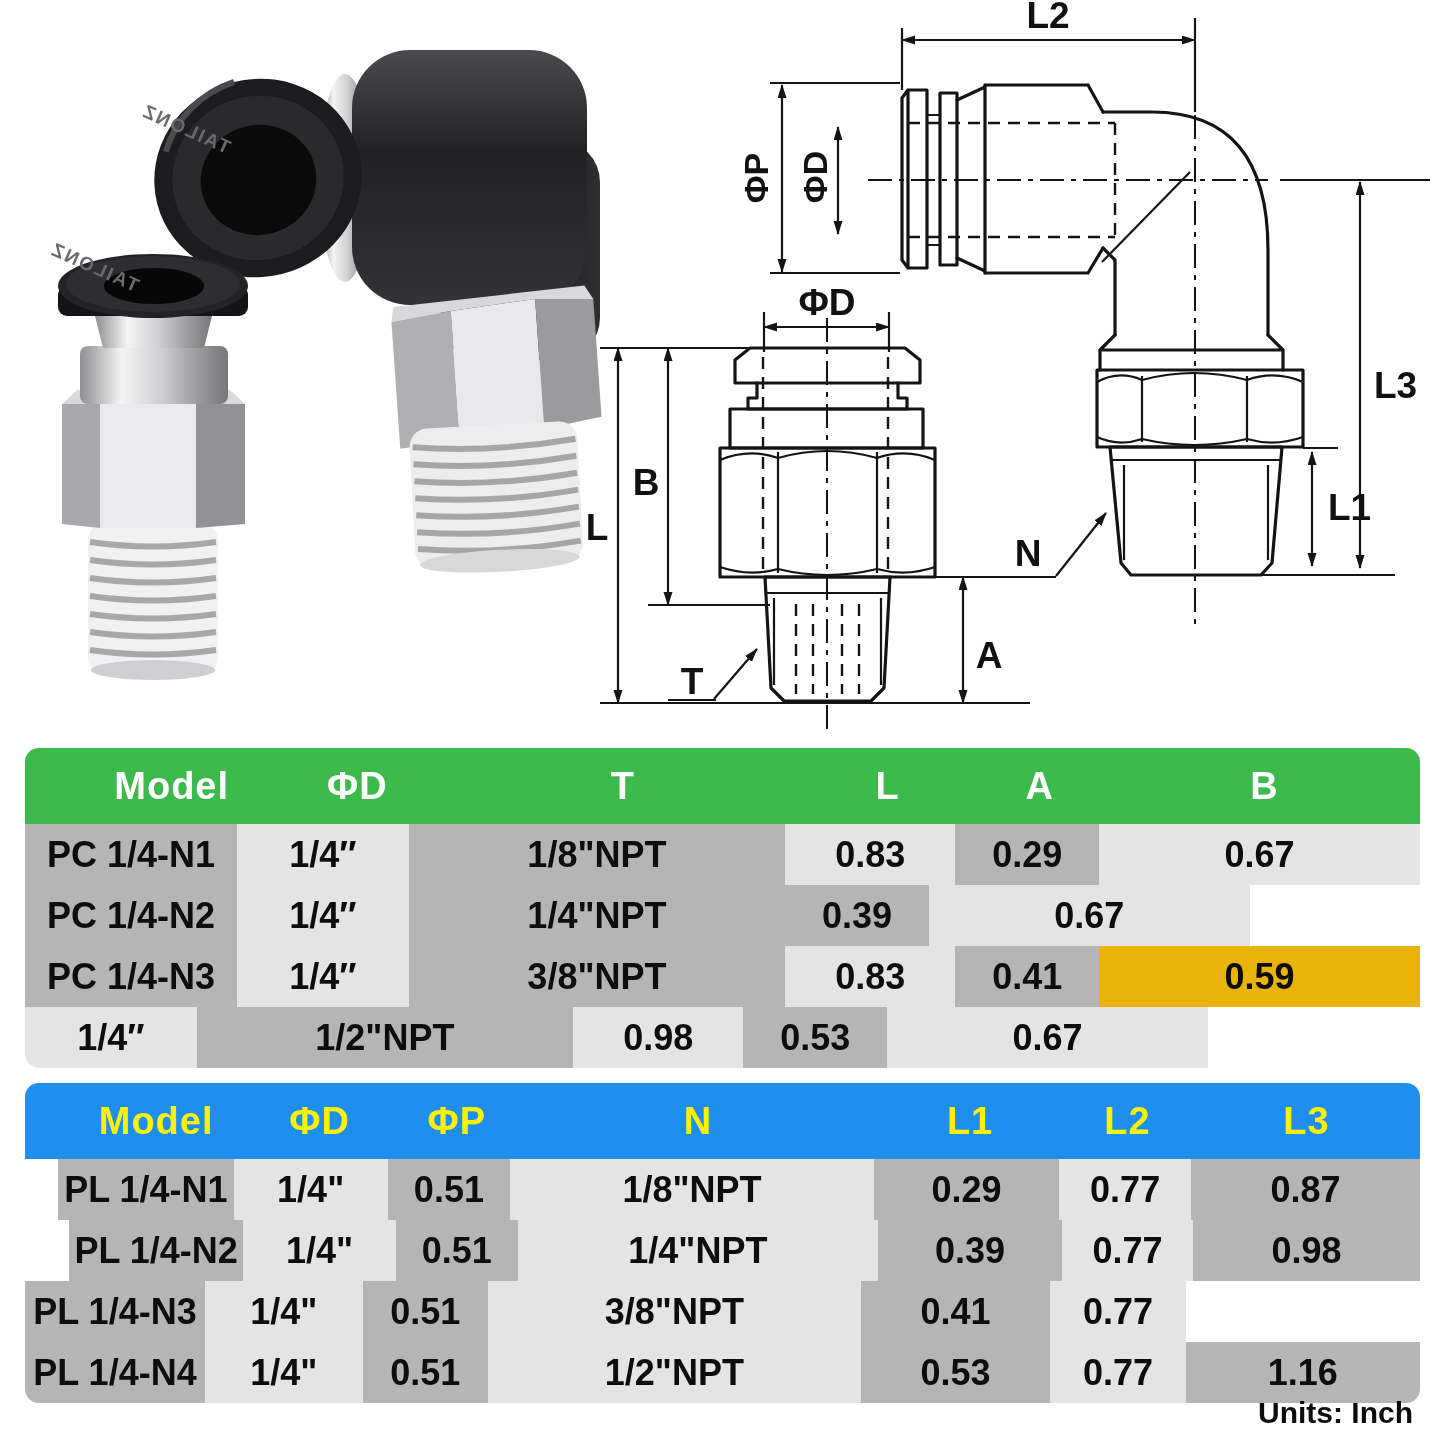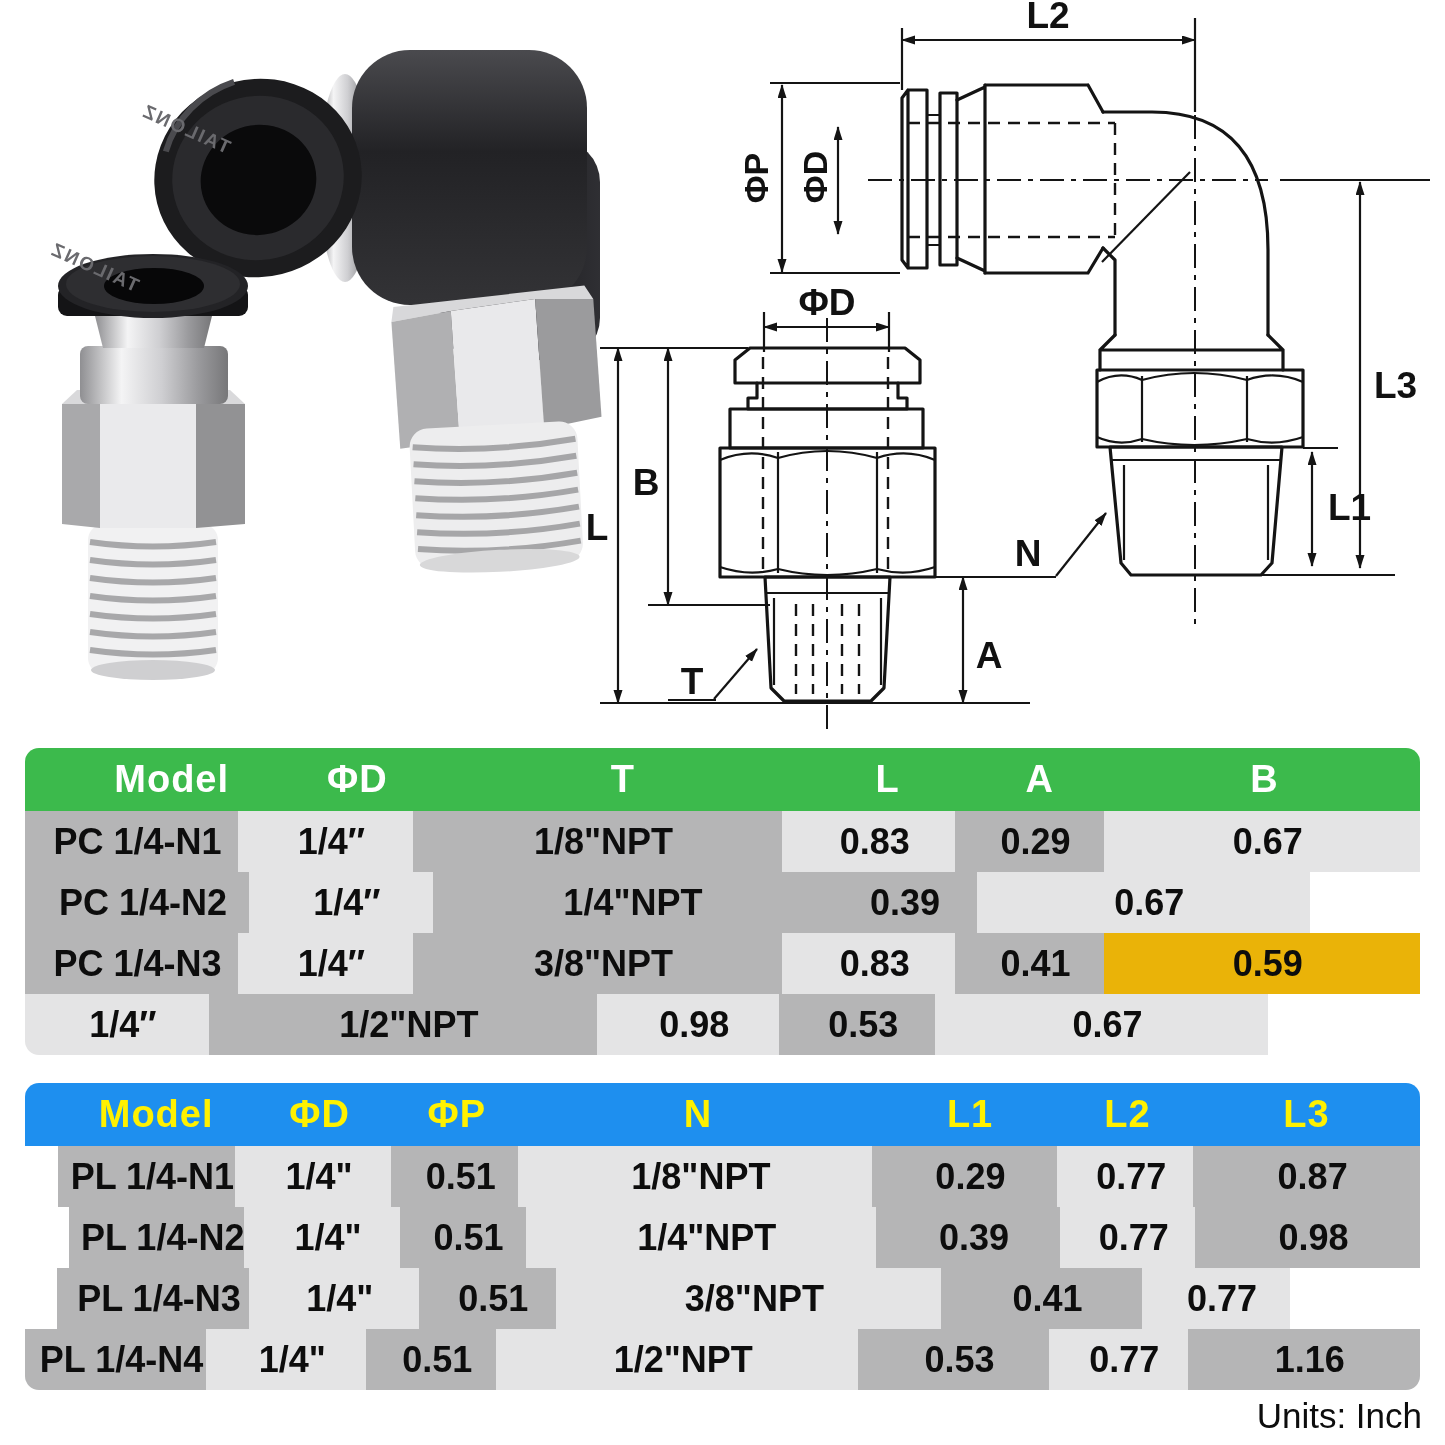--- a/index.html
+++ b/index.html
@@ -2,28 +2,28 @@
 <html><head>
 <meta charset="utf-8">
 <style>
   html,body{margin:0;padding:0;background:#ffffff;}
   .canvas{position:relative;width:1445px;height:1445px;background:#ffffff;overflow:hidden;
           font-family:"Liberation Sans",sans-serif;}
   .art{position:absolute;left:0;top:0;width:1445px;height:745px;}
   .table-wrap{position:absolute;left:25px;width:1395px;}
   #table-pc{top:748px;}
   #table-pl{top:1083px;}
-  .t-head{display:flex;height:63px;border-radius:14px 14px 0 0;overflow:hidden;padding-left:44px;}
+  .t-head{display:flex;height:76px;border-radius:14px 14px 0 0;overflow:hidden;padding-left:44px;}
   .t-hcell{display:flex;align-items:center;justify-content:center;
            font-weight:bold;font-size:38px;letter-spacing:1px;}
   .t-body{border-radius:0 0 14px 14px;overflow:hidden;}
   .t-row{display:flex;height:61px;}
   .t-cell{display:flex;align-items:center;justify-content:center;
-          font-weight:bold;font-size:36px;color:#0d0d0d;padding-left:12px;}
-  .units{position:absolute;right:23px;top:1396px;font-weight:normal;font-size:35px;color:#0d0d0d;}
+          font-weight:bold;font-size:36px;color:#0d0d0d;}
+  .units{position:absolute;right:32px;top:1396px;font-weight:bold;font-size:30px;color:#0d0d0d;}
   
   .obj{stroke:#141414;stroke-width:3.2;fill:none;stroke-linejoin:round;stroke-linecap:round;}
   .thin{stroke:#141414;stroke-width:2.2;fill:none;}
   .dim{stroke:#141414;stroke-width:2.2;fill:none;}
   .cl{stroke:#141414;stroke-width:2;fill:none;stroke-dasharray:24 7 5 7;}
   .hid{stroke:#141414;stroke-width:2.4;fill:none;stroke-dasharray:12 8;}
   .dlabel{font-family:"Liberation Sans",sans-serif;font-weight:bold;font-size:37px;fill:#111;}
   .dlabel.small{font-size:34px;}
   .brand{font-family:"Liberation Sans",sans-serif;font-weight:bold;font-size:19px;fill:#6a6a6e;letter-spacing:2px;}
 </style>
@@ -251,21 +251,21 @@
         <div class="t-row">
           <div class="t-cell" style="width: 12.9%; background: rgb(181, 181, 182); margin-left: 44px;">PL 1/4-N2</div>
           <div class="t-cell" style="width: 11.3%; background: rgb(228, 228, 229);">1/4"</div>
           <div class="t-cell" style="width: 9%; background: rgb(181, 181, 182);">0.51</div>
           <div class="t-cell" style="width: 26.7%; background: rgb(228, 228, 229);">1/4"NPT</div>
           <div class="t-cell" style="width: 13.6%; background: rgb(181, 181, 182);">0.39</div>
           <div class="t-cell" style="width: 9.7%; background: rgb(228, 228, 229);">0.77</div>
           <div class="t-cell" style="width: 16.8%; background: rgb(181, 181, 182);">0.98</div>
         </div>
         <div class="t-row">
-          <div class="t-cell" style="width: 12.9%; background: rgb(181, 181, 182); margin-left: 32px;">PL 1/4-N3</div>
+          <div class="t-cell" style="width: 12.9%; background: rgb(181, 181, 182);">PL 1/4-N3</div>
           <div class="t-cell" style="width: 11.3%; background: rgb(228, 228, 229);">1/4"</div>
           <div class="t-cell" style="width: 9%; background: rgb(181, 181, 182);">0.51</div>
           <div class="t-cell" style="width: 26.7%; background: rgb(228, 228, 229);">3/8"NPT</div>
           <div class="t-cell" style="width: 13.6%; background: rgb(181, 181, 182);">0.41</div>
           <div class="t-cell" style="width: 9.7%; background: rgb(228, 228, 229);">0.77</div>
         </div>
         <div class="t-row">
           <div class="t-cell" style="width: 12.9%; background: rgb(181, 181, 182);">PL 1/4-N4</div>
           <div class="t-cell" style="width: 11.3%; background: rgb(228, 228, 229);">1/4"</div>
           <div class="t-cell" style="width: 9%; background: rgb(181, 181, 182);">0.51</div>

